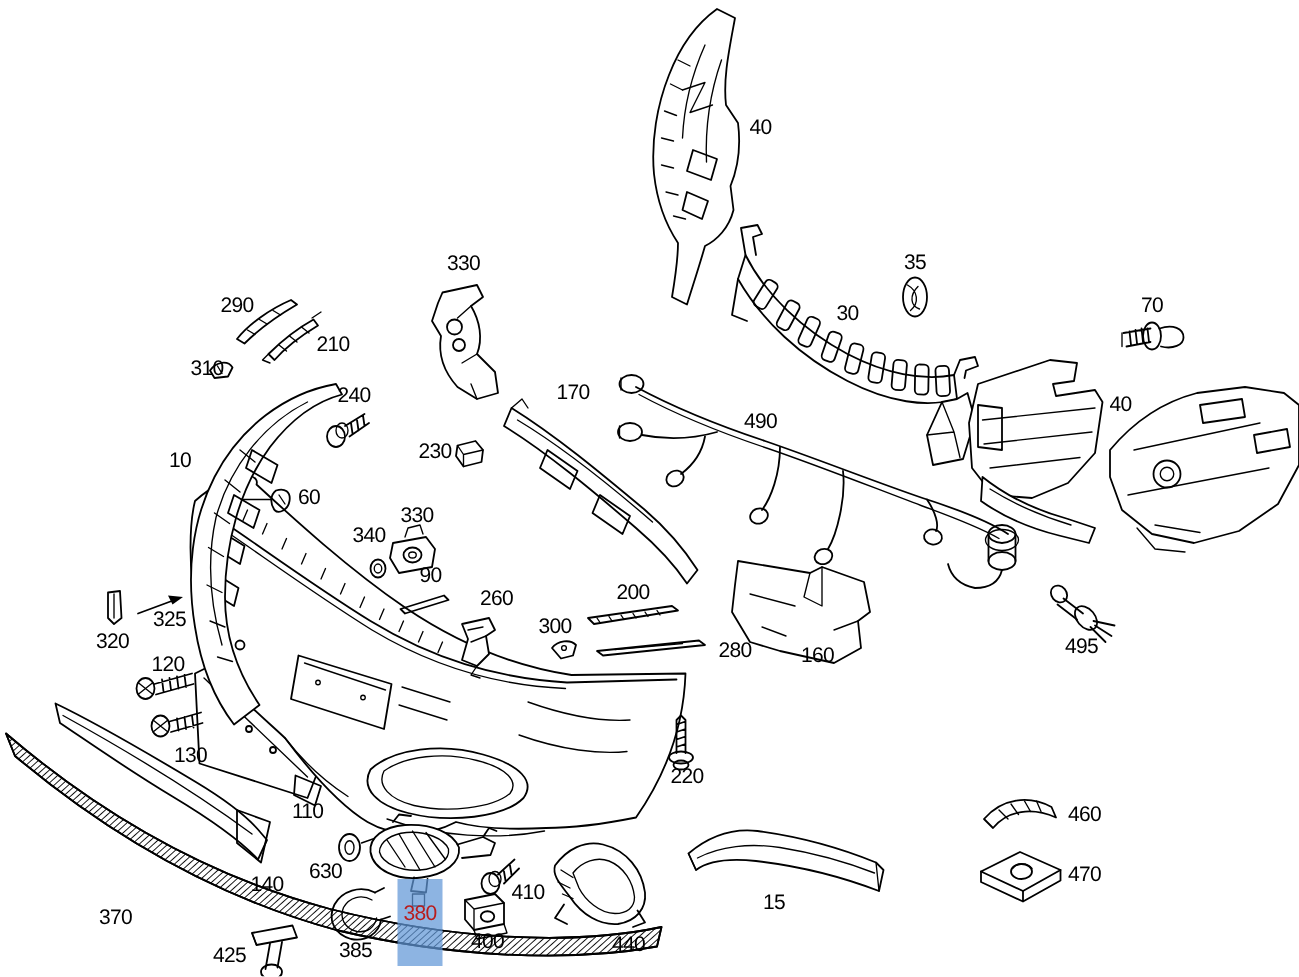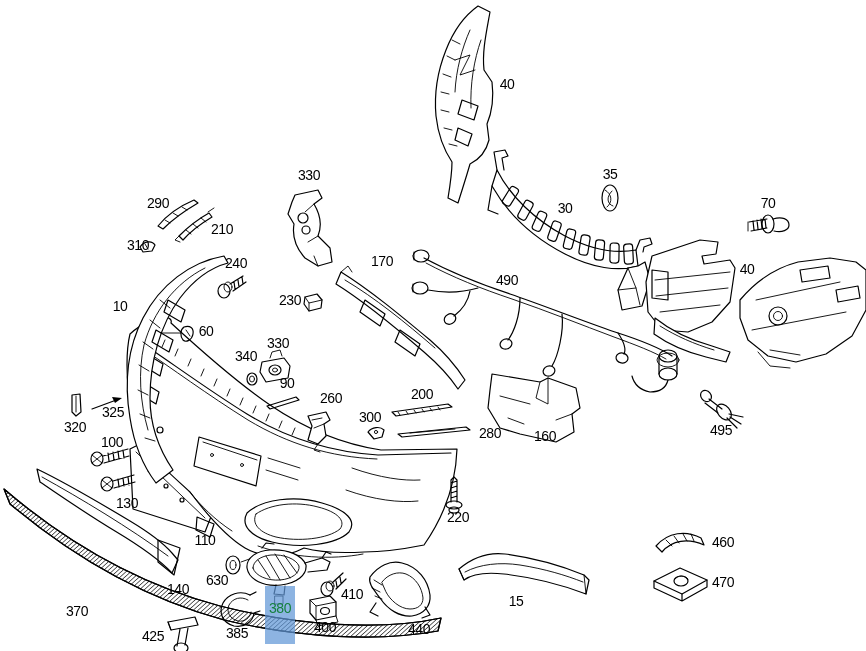--- a/index.html
+++ b/index.html
@@ -11,21 +11,21 @@
   svg *{stroke:#000;fill:none;stroke-width:1.2;stroke-linecap:round;stroke-linejoin:round;}
   svg .solid{fill:#ffffff;}
   svg .thin{stroke-width:0.9;}
   svg .dot{fill:#000;stroke:none;}
   svg .hatchfill{fill:url(#hatch);}
   .part-label{
     position:absolute;transform:translate(-50%,-50%);
     font-size:14px;letter-spacing:-0.5px;color:#000;white-space:nowrap;
     line-height:1;user-select:none;cursor:pointer;
   }
-  .part-label.selected{color:#15803d;}
+  .part-label.selected{color:#b91c1c;}
   .highlight-box{
     position:absolute;left:265px;top:586px;width:30px;height:58px;
     background:rgba(97,151,215,0.72);cursor:pointer;
   }
 </style>
 </head>
 <body>
 
 <div class="stage">
 
@@ -332,21 +332,21 @@
   <div class="part-label" style="left:120px;top:306px">10</div>
   <div class="part-label" style="left:516px;top:601px">15</div>
   <div class="part-label" style="left:747px;top:269px">40</div>
   <div class="part-label" style="left:565px;top:208px">30</div>
   <div class="part-label" style="left:610px;top:174px">35</div>
   <div class="part-label" style="left:507px;top:84px">40</div>
   <div class="part-label" style="left:287px;top:383px">90</div>
   <div class="part-label" style="left:206px;top:331px">60</div>
   <div class="part-label" style="left:768px;top:203px">70</div>
   <div class="part-label" style="left:205px;top:540px">110</div>
-  <div class="part-label" style="left:112px;top:442px">100</div>
+  <div class="part-label" style="left:112px;top:442px">120</div>
   <div class="part-label" style="left:127px;top:503px">130</div>
   <div class="part-label" style="left:178px;top:589px">140</div>
   <div class="part-label" style="left:545px;top:436px">160</div>
   <div class="part-label" style="left:382px;top:261px">170</div>
   <div class="part-label" style="left:309px;top:175px">330</div>
   <div class="part-label" style="left:422px;top:394px">200</div>
   <div class="part-label" style="left:222px;top:229px">210</div>
   <div class="part-label" style="left:458px;top:517px">220</div>
   <div class="part-label" style="left:290px;top:300px">230</div>
   <div class="part-label" style="left:236px;top:263px">240</div>

